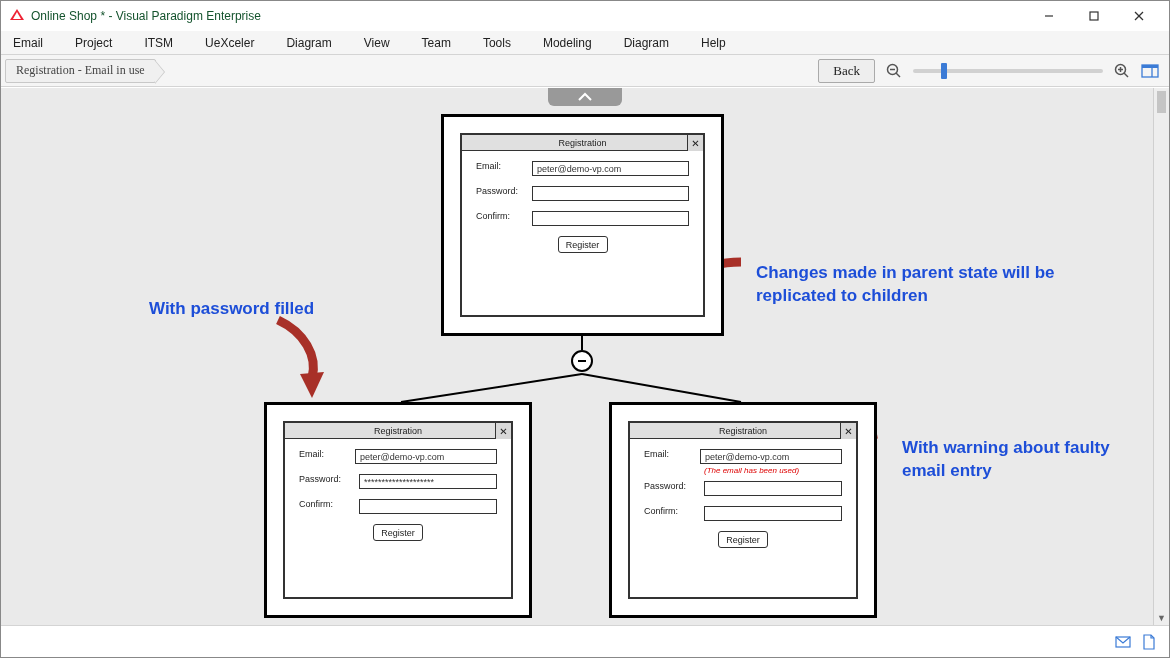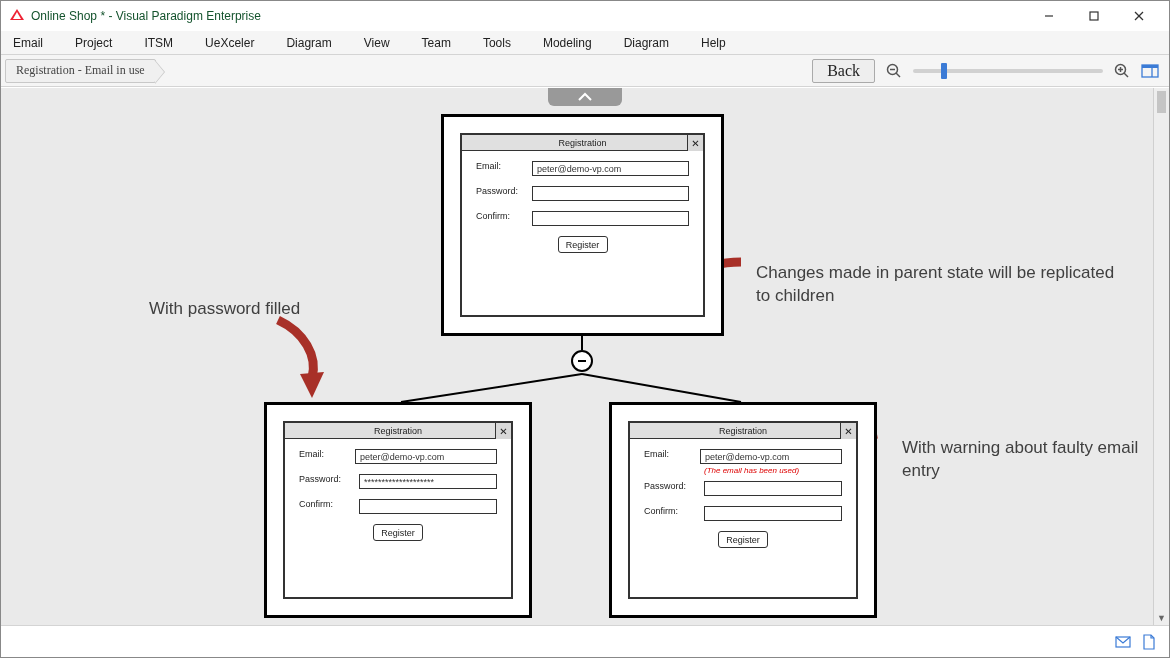--- a/index.html
+++ b/index.html
@@ -45,21 +45,21 @@
     border-bottom:12px solid transparent; border-left:10px solid #c8c8c8;
   }
   .crumb::before {
     content:""; position:absolute; right:-9px; top:1px;
     width:0; height:0; border-top:11px solid transparent;
     border-bottom:11px solid transparent; border-left:9px solid #f0f0f0; z-index:1;
   }
   .tb-right { position:absolute; right:10px; top:0; height:32px; display:flex; align-items:center; gap:10px; }
   .back-btn {
     height:22px; padding:11px 14px; background:#eee; border:1px solid #aaa;
-    border-radius:2px; font-size:16px; display:flex; align-items:center; cursor:pointer;
+    border-radius:2px; font-size:13px; display:flex; align-items:center; cursor:pointer;
   }
   .zoom-icon { width:18px; height:18px; display:flex; align-items:center; justify-content:center; }
   .slider-track {
     width:190px; height:4px; background:#d1d1d1; border-radius:2px; position:relative;
   }
   .slider-handle {
     position:absolute; top:-6px; left:28px; width:6px; height:16px;
     background:#3b7bd6; border-radius:1px;
   }
   .panel-icon { width:18px; height:18px; }
@@ -107,21 +107,21 @@
   }
   .mw-warn { font-size:8px; color:#d00; margin:-8px 0 6px 60px;font-style:italic; }
   .mw-btn {
     width:50px; height:17px; margin:4px auto 0 auto;
     border:1px solid #333; border-radius:3px;
     display:flex; align-items:center; justify-content:center; font-size:9px;
   }
 
   .annot {
     position:absolute; font-family: "Century Gothic","Segoe UI",sans-serif;
-    font-weight:400; font-size:17px; color:#404040; line-height:1.35;
+    font-weight:700; font-size:17px; color:#1d4ed8; line-height:1.35;
   }
 
   .statusbar {
     position:absolute; left:0; right:0; bottom:0; height:32px;
     border-top:1px solid #d4d4d4; background:#fff;
     display:flex; align-items:center; justify-content:flex-end; gap:10px; padding:0 12px;
   }
   .sb-icon { width:16px; height:16px; display:flex; align-items:center; justify-content:center; }
 </style>
 </head>

